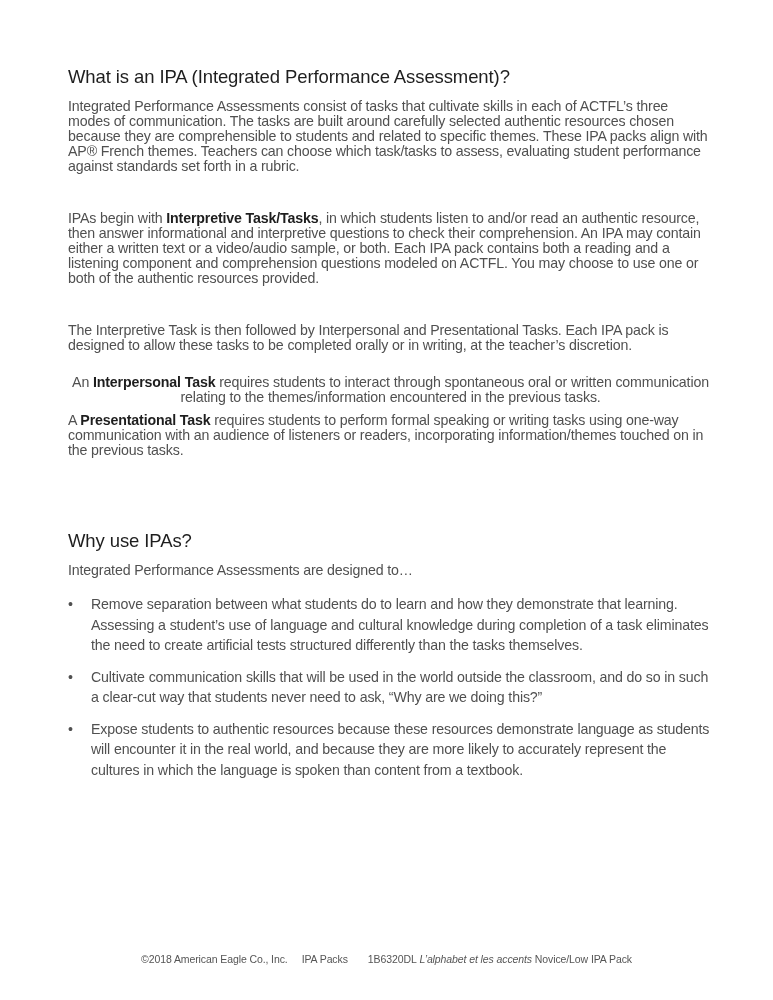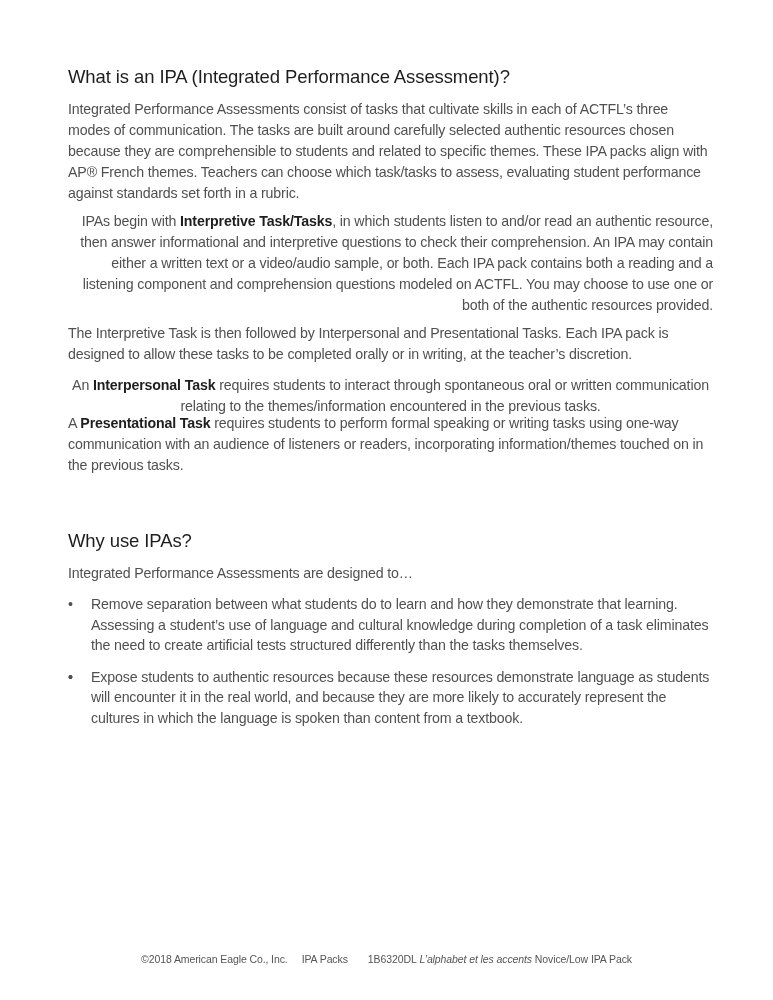--- a/index.html
+++ b/index.html
@@ -28,33 +28,33 @@
       color: #1e1e1e;
       margin: 0;
       letter-spacing: -0.1px;
       text-align: right;
     }
     #h-what { position: absolute; top: 66px; left: 0; }
     #h-why { position: absolute; top: 530px; left: 0; }
     p {
       margin: 0;
       font-size: 14.2px;
-      line-height: 21px;
+      line-height: 15px;
       color: #505050;
       letter-spacing: -0.15px;
       position: absolute;
       left: 0;
       width: 645px;
     }
     p b, li b {
       font-weight: bold;
       color: #1e1e1e;
     }
     #p1 { top: 99px; }
-    #p2 { top: 211px; text-align: right; }
+    #p2 { top: 211px; }
     #p3 { top: 323px; }
     #p4 { top: 375px; text-align: center; }
     #p5 { top: 413px; }
     #p6 { top: 563px; }
     ul {
       position: absolute;
       left: 0;
       top: 594px;
       width: 645px;
       margin: 0;
@@ -112,20 +112,21 @@
 
   <p id="p6">Integrated Performance Assessments are designed to…</p>
 
   <ul>
     <li>
       <span class="bullet">•</span>
       <span>Remove separation between what students do to learn and how they demonstrate that learning. Assessing a student’s use of language and cultural knowledge during completion of a task eliminates the need to create artificial tests structured differently than the tasks themselves.</span>
     </li>
     <li>
       <span class="bullet">•</span>
+      <span>Cultivate communication skills that will be used in the world outside the classroom, and do so in such a clear-cut way that students never need to ask, “Why are we doing this?”</span>
     </li>
     <li>
       <span class="bullet">•</span>
       <span>Expose students to authentic resources because these resources demonstrate language as students will encounter it in the real world, and because they are more likely to accurately represent the cultures in which the language is spoken than content from a textbook.</span>
     </li>
   </ul>
 </div>
 
 <div class="footer">
   <span>©2018 American Eagle Co., Inc.</span><span class="gap"></span><span>IPA Packs</span><span class="gap2"></span><span>1B6320DL</span>&nbsp;<i>L’alphabet et les accents</i>&nbsp;<span>Novice/Low IPA Pack</span>

